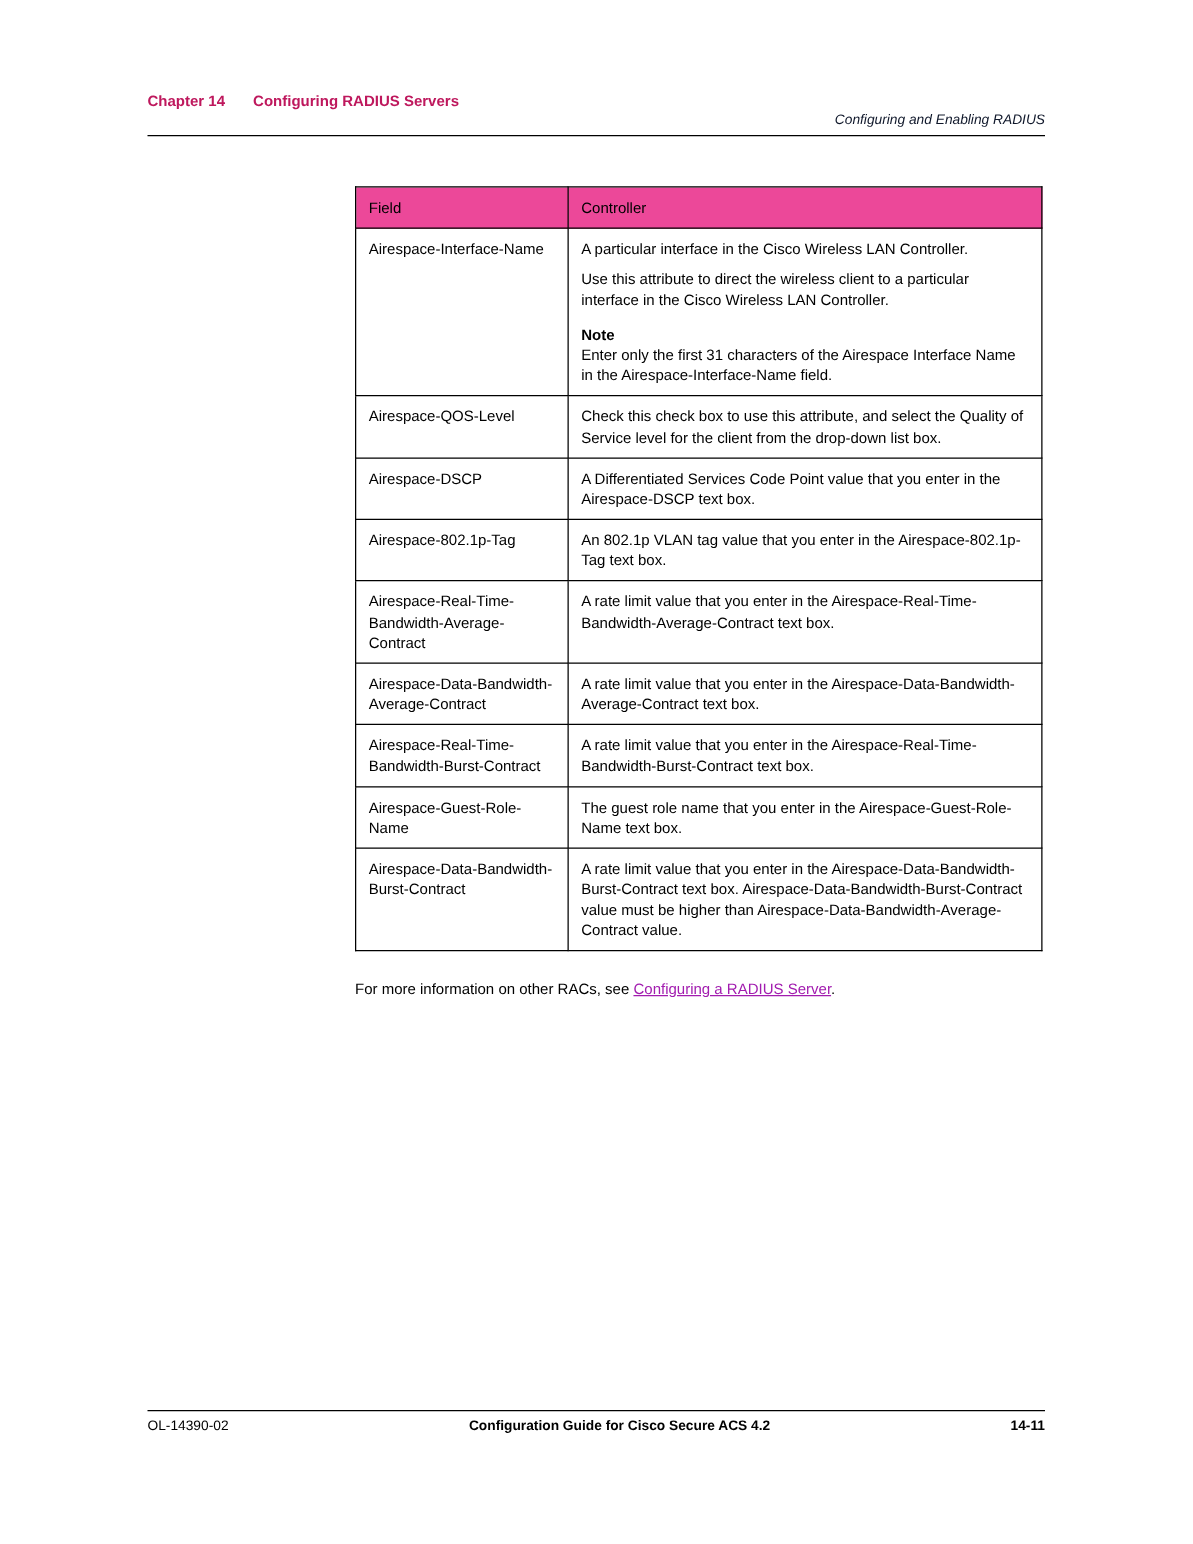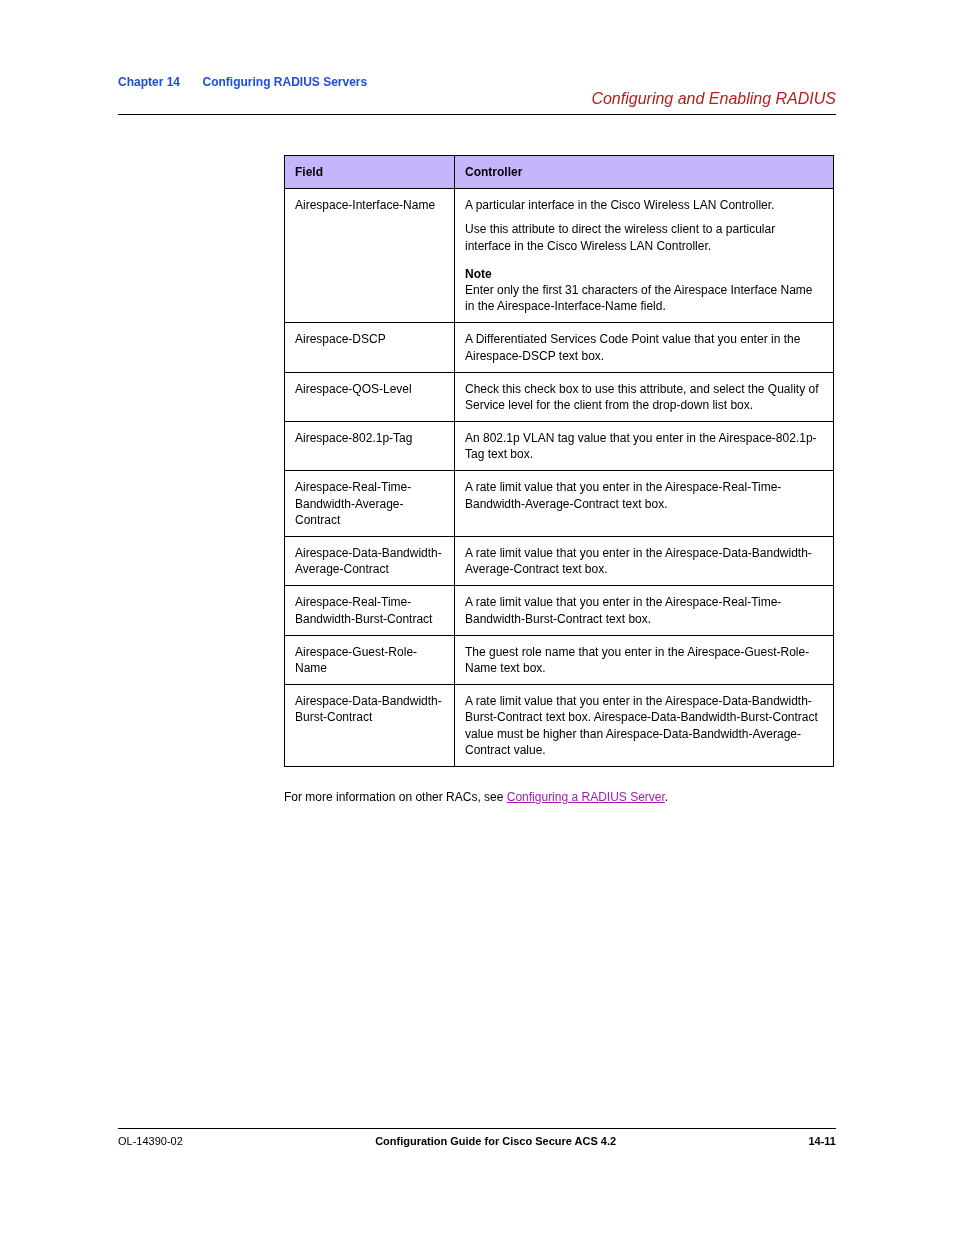--- a/index.html
+++ b/index.html
@@ -9,27 +9,27 @@
     min-height: 1235px;
     padding: 72px 118px 40px 118px;
     position: relative;
   }
   .header-area {
     margin-bottom: 6px;
   }
   .chapter-label {
     font-size: 12px;
     font-style: italic;
-    color: #1d4ed8;
+    color: #be185d;
     margin-bottom: 4px;
   }
   .section-title {
-    font-size: 16px;
+    font-size: 11px;
     font-style: italic;
-    color: #b91c1c;
+    color: #0f172a;
     text-align: right;
   }
   .header-rule {
     border: none;
     border-top: 1px solid #000;
     margin-top: 2px;
     margin-bottom: 40px;
   }
   .content-wrap {
     margin-left: 166px;
@@ -41,22 +41,22 @@
   }
   table.cfg th, table.cfg td {
     border: 1px solid #000;
     font-size: 12px;
     text-align: left;
     vertical-align: top;
     padding: 8px 10px 8px 10px;
     line-height: 1.35;
   }
   table.cfg th {
-    background: #c4b5fd;
-    font-weight: bold;
+    background: #ec4899;
+    font-weight: normal;
   }
   table.cfg td.field {
     width: 170px;
   }
   table.cfg td.desc {
   }
   .body-text {
     font-size: 12px;
     line-height: 1.45;
     margin-top: 22px;
@@ -115,26 +115,26 @@
           <td class="desc">
             <div>A particular interface in the Cisco Wireless LAN Controller.</div>
             <div style="margin-top:8px;">Use this attribute to direct the wireless client to a particular interface in the Cisco Wireless LAN Controller.</div>
             <div style="margin-top:12px;display:flex;flex-direction:column;">
               <div style="font-weight:bold;min-width:44px;">Note</div>
               <div>Enter only the first 31 characters of the Airespace Interface Name in the Airespace-Interface-Name field.</div>
             </div>
           </td>
         </tr>
         <tr>
+          <td class="field">Airespace-QOS-Level</td>
+          <td class="desc">Check this check box to use this attribute, and select the Quality of Service level for the client from the drop-down list box.</td>
+        </tr>
+        <tr>
           <td class="field">Airespace-DSCP</td>
           <td class="desc">A Differentiated Services Code Point value that you enter in the Airespace-DSCP text box.</td>
-        </tr>
-        <tr>
-          <td class="field">Airespace-QOS-Level</td>
-          <td class="desc">Check this check box to use this attribute, and select the Quality of Service level for the client from the drop-down list box.</td>
         </tr>
         <tr>
           <td class="field">Airespace-802.1p-Tag</td>
           <td class="desc">An 802.1p VLAN tag value that you enter in the Airespace-802.1p-Tag text box.</td>
         </tr>
         <tr>
           <td class="field">Airespace-Real-Time-Bandwidth-Average-Contract</td>
           <td class="desc">A rate limit value that you enter in the Airespace-Real-Time-Bandwidth-Average-Contract text box.</td>
         </tr>
         <tr>

